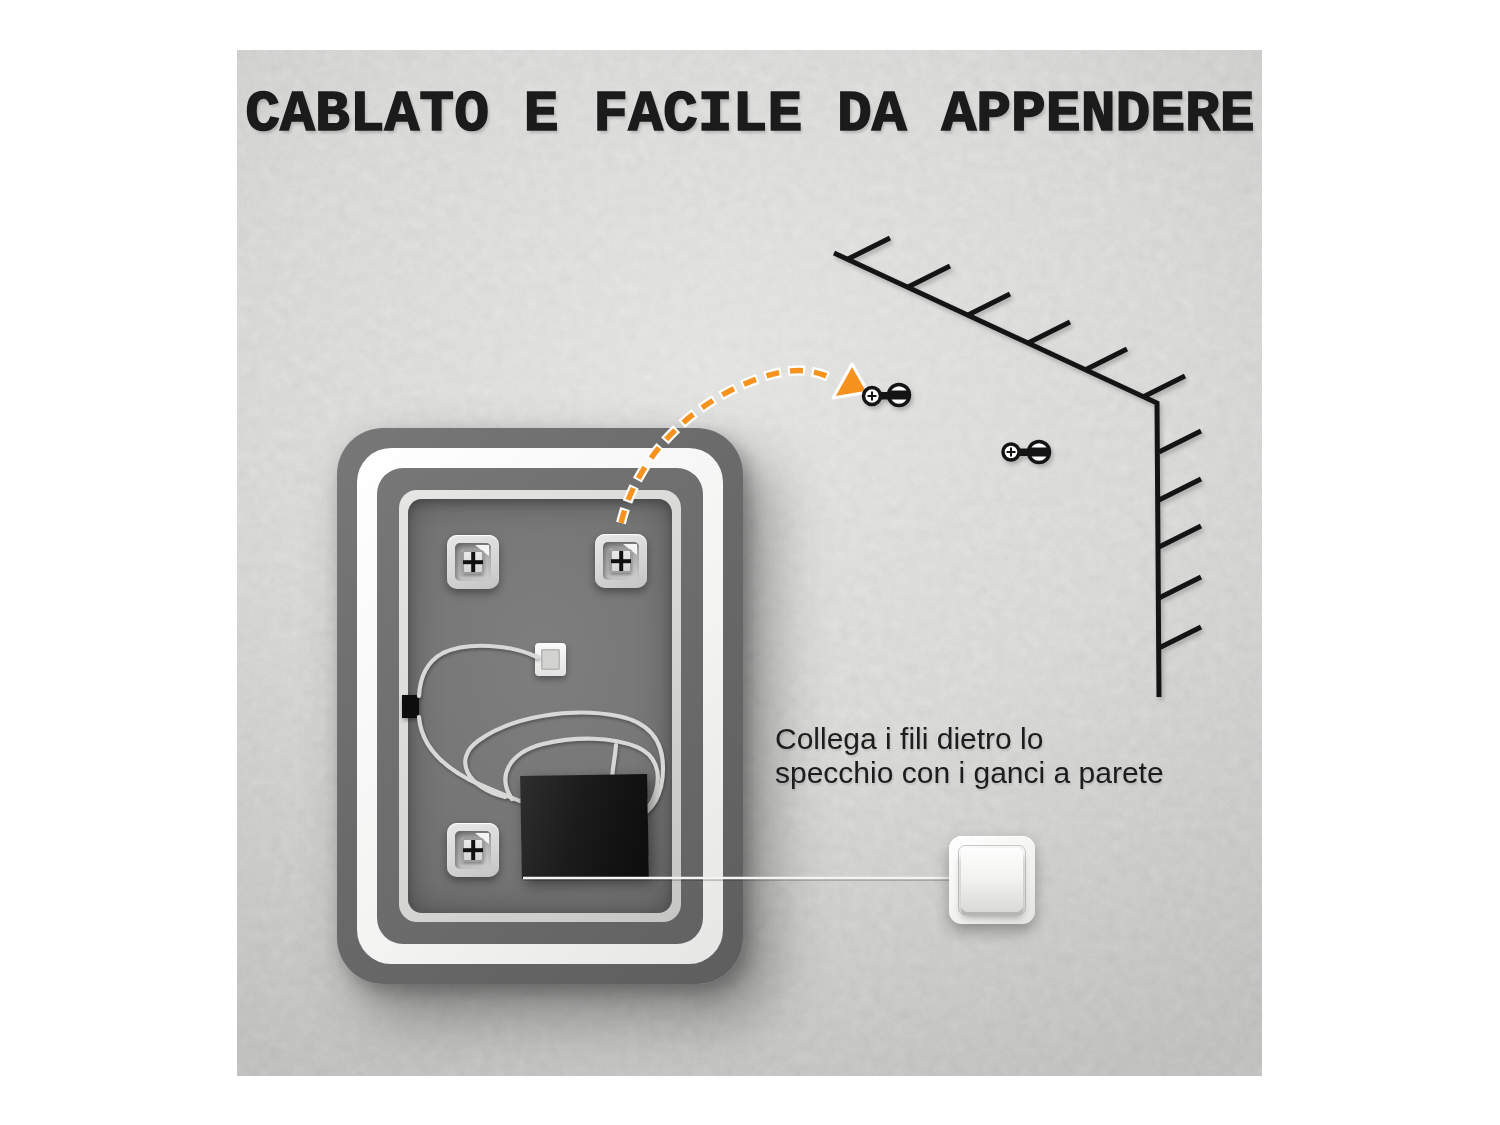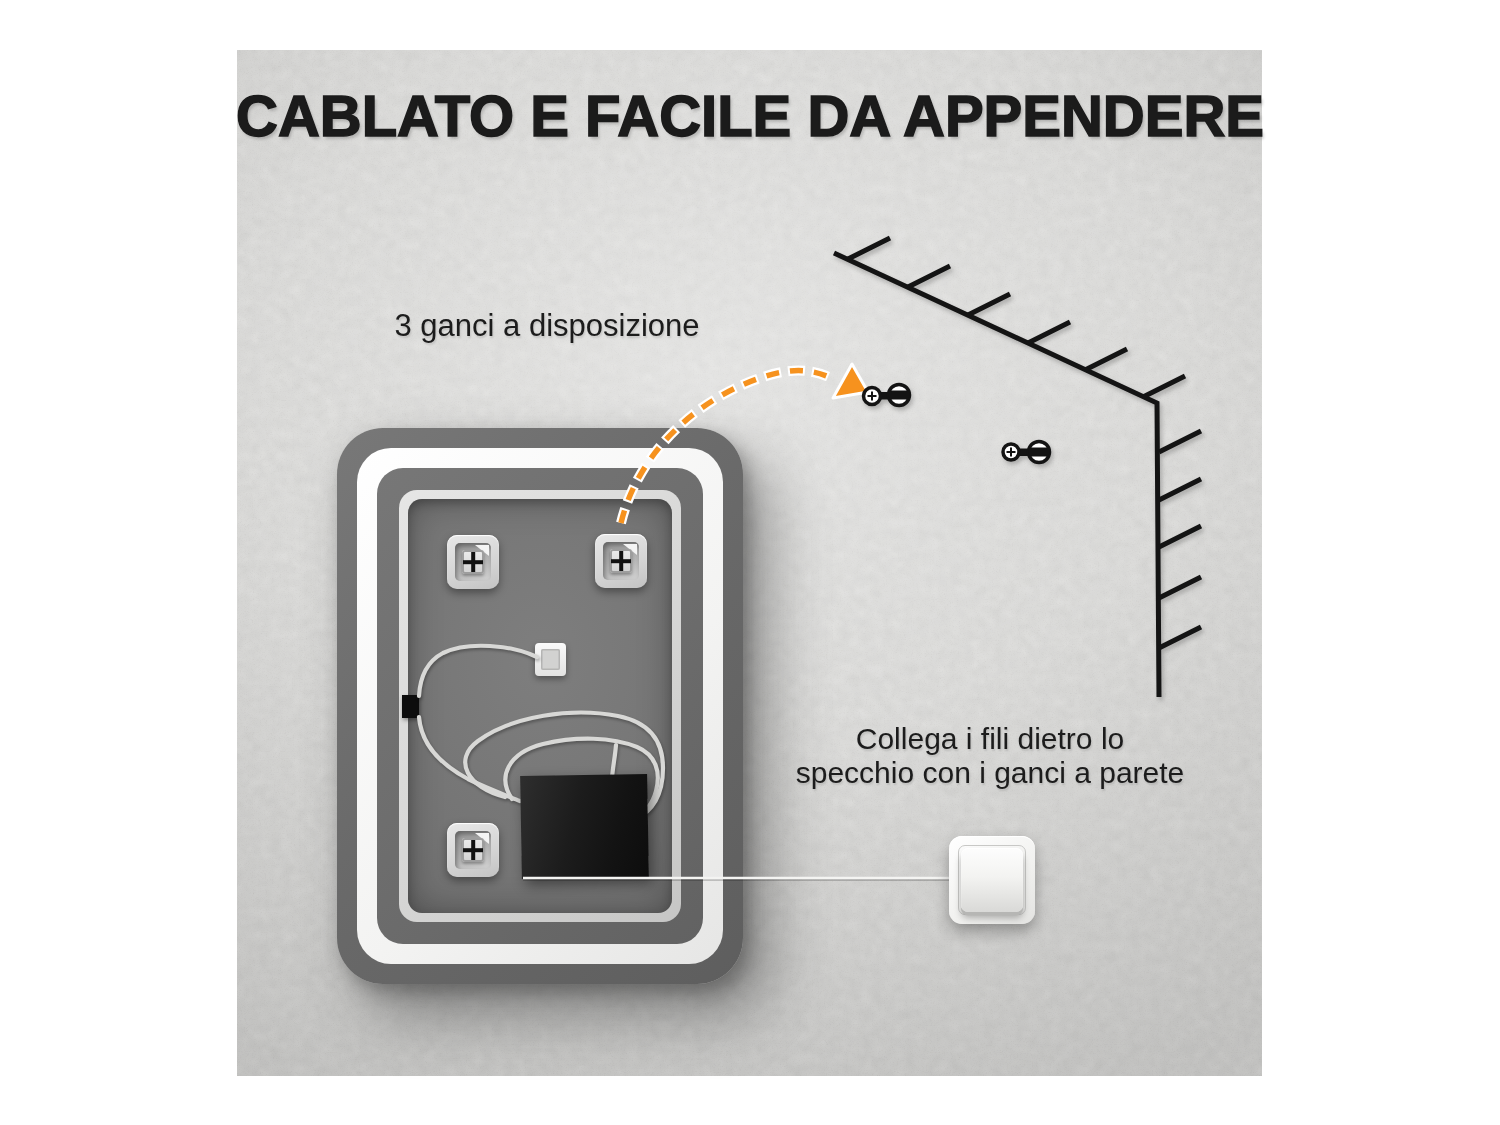--- a/index.html
+++ b/index.html
@@ -6,25 +6,25 @@
   .stage{position:relative;width:1500px;height:1125px;background:#ffffff;overflow:hidden;
          font-family:"Liberation Sans",sans-serif;}
   
   .wall{position:absolute;left:237px;top:50px;width:1025px;height:1026px;background:#d3d2d0;}
   .wall-texture{position:absolute;left:0;top:0;}
   .wall-shade{position:absolute;inset:0;
       background:radial-gradient(95% 75% at 47% 32%, rgba(255,255,255,0.32) 0%, rgba(255,255,255,0.06) 48%, rgba(0,0,0,0.10) 100%);}
   
   .title{position:absolute;left:0;right:0;top:82px;margin:0;text-align:center;
          font-size:58px;font-weight:bold;letter-spacing:0px;color:#1b1b1b;
-         text-shadow:2px 3px 3px rgba(0,0,0,0.18);-webkit-text-stroke:1.5px #1b1b1b;}
+         text-shadow:2px 3px 3px rgba(0,0,0,0.18);font-family:Liberation Mono, monospace;-webkit-text-stroke:1.5px #1b1b1b;}
   .hooks-label{position:absolute;left:547px;top:308px;transform:translateX(-50%);
          font-size:31px;color:#1c1c1c;white-space:nowrap;text-shadow:1px 2px 2px rgba(0,0,0,0.12);}
   .wiring-label{position:absolute;left:990px;top:722px;transform:translateX(-50%);
-         width:430px;text-align:center;font-size:30px;line-height:34px;color:#1c1c1c;
+         width:430px;text-align:left;font-size:30px;line-height:34px;color:#1c1c1c;
          text-shadow:1px 2px 2px rgba(0,0,0,0.12);}
   
   .mirror{position:absolute;left:337px;top:428px;width:406px;height:556px;border-radius:46px;
           background:linear-gradient(135deg,#787878 0%,#6a6a6a 45%,#5e5e5e 100%);
           box-shadow:26px 32px 58px rgba(35,35,35,0.42), 6px 8px 18px rgba(40,40,40,0.35);}
   .r1{position:absolute;inset:20px;border-radius:34px;background:linear-gradient(135deg,#ffffff 0%,#f3f3f2 60%,#e6e6e5 100%);}
   .r2{position:absolute;inset:20px;border-radius:26px;background:linear-gradient(135deg,#777777 0%,#6c6c6c 55%,#626262 100%);}
   .r3{position:absolute;inset:22px;border-radius:18px;background:linear-gradient(135deg,#e6e6e5 0%,#d6d6d5 55%,#c6c6c5 100%);}
   .panel{position:absolute;inset:9px;border-radius:14px;
          background:radial-gradient(120% 100% at 50% 38%, #7e7e7e 0%, #747474 55%, #666666 100%);
@@ -89,21 +89,20 @@
       </defs>
       <rect width="1025" height="1026" fill="#d3d2d0"></rect>
       <rect width="1025" height="1026" filter="url(#stucco)" opacity="0.55"></rect>
       <rect width="1025" height="1026" filter="url(#stucco2)" opacity="0.18"></rect>
     </svg>
     <div class="wall-shade"></div>
   </div>
 
   <h1 class="title">CABLATO E FACILE DA APPENDERE</h1>
 
-  <div class="hooks-label">3 ganci a disposizione</div>
 
   <div class="mirror">
     <div class="r1">
       <div class="r2">
         <div class="r3">
           <div class="panel"></div>
         </div>
       </div>
     </div>
 

